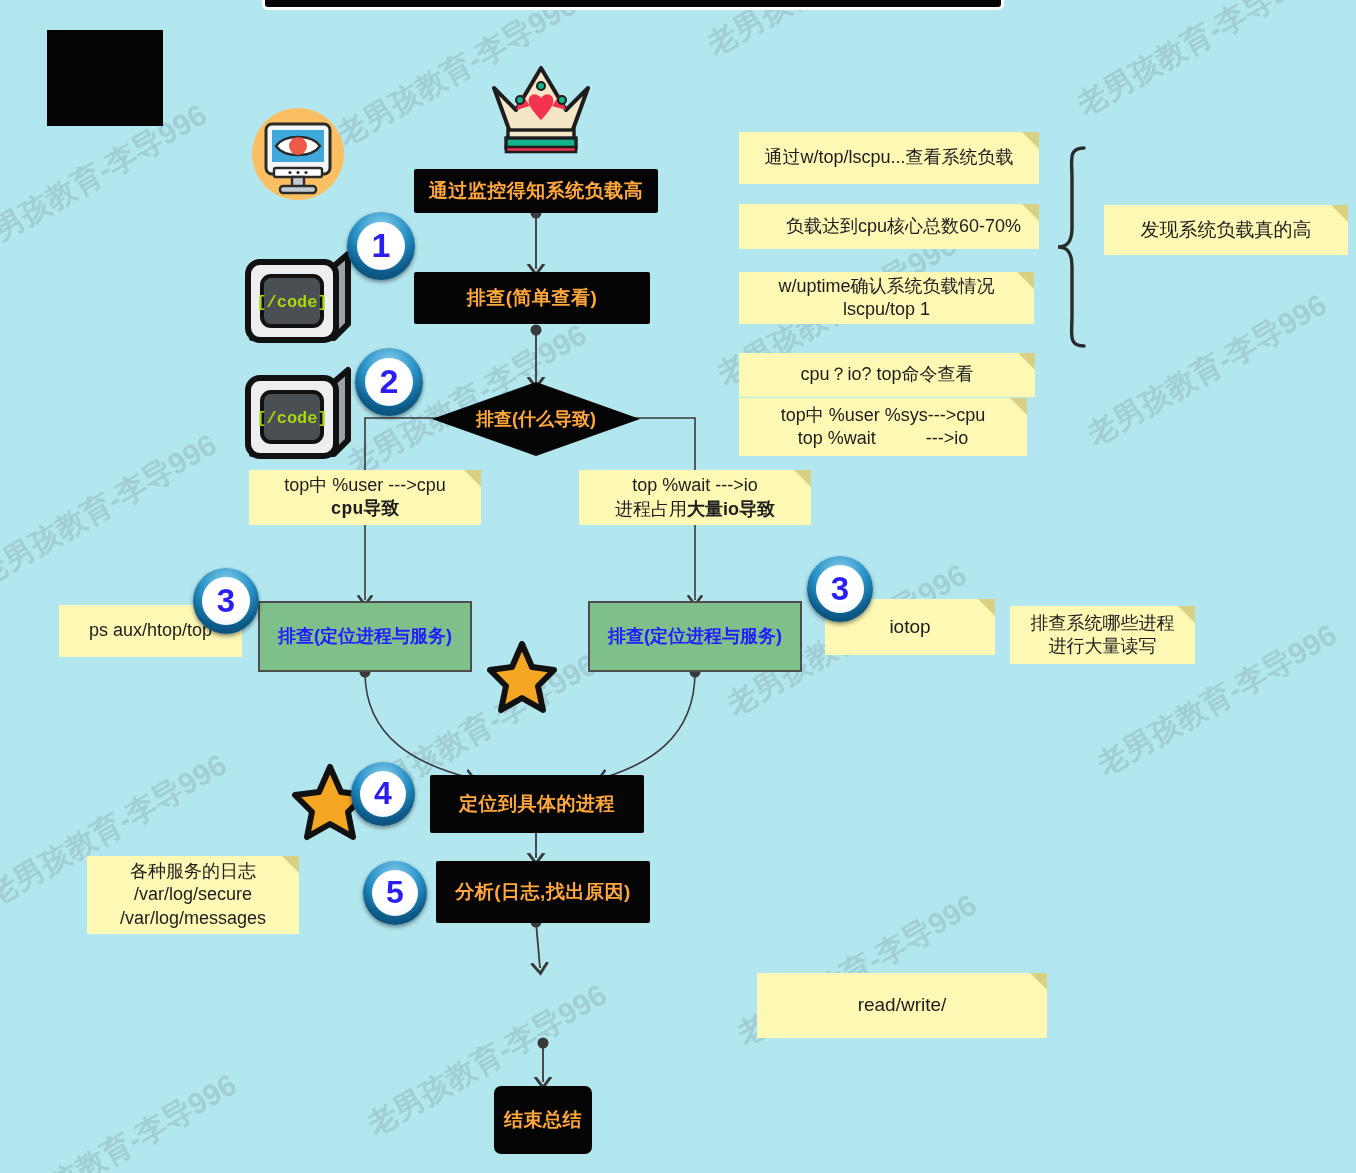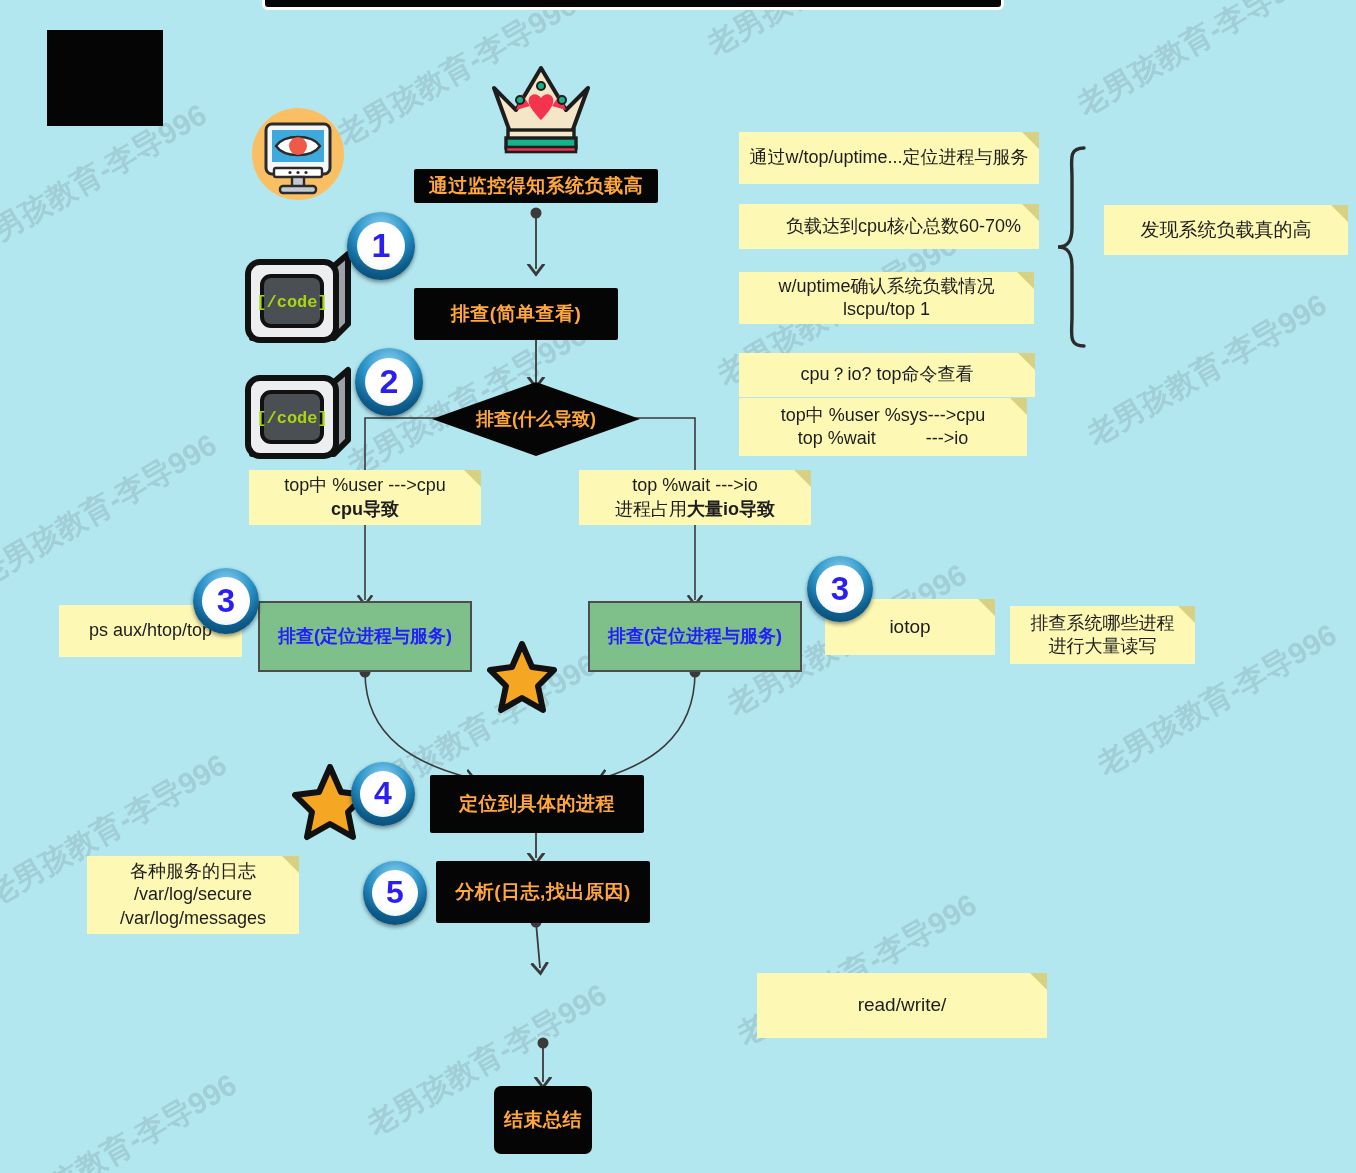--- a/index.html
+++ b/index.html
@@ -206,23 +206,23 @@
     <svg width="70" height="76" viewBox="0 0 70 76">
       <path d="M35,3 L45,26 L67,29 L51,45 L56,69 L35,57 L14,69 L19,45 L3,29 L25,26 Z" fill="#f5a623" stroke="#111" stroke-width="6" stroke-linejoin="round"></path>
     </svg>
   </div>
   <div class="star" style="left:292px;top:764px;width:76px;height:80px;">
     <svg width="76" height="80" viewBox="0 0 76 80">
       <path d="M38,3 L49,28 L73,31 L56,48 L61,73 L38,60 L15,73 L20,48 L3,31 L27,28 Z" fill="#f5a623" stroke="#111" stroke-width="6" stroke-linejoin="round"></path>
     </svg>
   </div>
 
-  <div class="node blackbox" style="left:414px;top:169px;width:244px;height:34px;font-size:19px;">通过监控得知系统负载高</div>
-
-  <div class="node blackbox" style="left:414px;top:288px;width:204px;height:52px;font-size:19px;">排查(简单查看)</div>
+  <div class="node blackbox" style="left:414px;top:169px;width:244px;height:44px;font-size:19px;">通过监控得知系统负载高</div>
+
+  <div class="node blackbox" style="left:414px;top:272px;width:236px;height:52px;font-size:19px;">排查(简单查看)</div>
 
   <div class="diamond-wrap" style="left:430px;top:380px;width:212px;height:78px;">
     <svg width="212" height="78" viewBox="0 0 212 78">
       <polygon points="106,2 210,39 106,76 2,39" fill="#050505"></polygon>
     </svg>
     <div class="diamond-label" style="font-size:18px;">排查(什么导致)</div>
   </div>
 
   <div class="node greenbox" style="left:258px;top:601px;width:214px;height:71px;font-size:18px;">排查(定位进程与服务)</div>
 
@@ -248,21 +248,21 @@
   </div>
   <div class="badge" style="left:351px;top:762px;width:64px;height:64px;">
     <div class="inner" style="font-size:32px;">4</div>
   </div>
   <div class="badge" style="left:363px;top:861px;width:64px;height:64px;">
     <div class="inner" style="font-size:32px;">5</div>
   </div>
 
   <div class="note" style="left:739px;top:132px;width:300px;height:52px;font-size:18px;">
     <span class="fold"></span>
-    <span>通过w/top/uptime...定位进程与服务</span>
+    <span>通过w/top/lscpu...查看系统负载</span>
   </div>
 
   <div class="note" style="left:739px;top:204px;width:300px;height:45px;font-size:18px;padding-left:37px;">
     <span class="fold"></span>
     <span>负载达到cpu核心总数60-70%</span>
   </div>
 
   <div class="note" style="left:739px;top:272px;width:295px;height:52px;font-size:18px;flex-direction:column;">
     <span class="fold"></span>
     <span>w/uptime确认系统负载情况</span>
@@ -281,21 +281,21 @@
 
   <div class="note" style="left:739px;top:398px;width:288px;height:58px;font-size:18px;flex-direction:column;">
     <span class="fold"></span>
     <span>top中 %user  %sys---&gt;cpu</span>
     <span style="white-space:pre;">top %wait          ---&gt;io</span>
   </div>
 
   <div class="note" style="left:249px;top:470px;width:232px;height:55px;font-size:18px;flex-direction:column;">
     <span class="fold"></span>
     <span>top中 %user ---&gt;cpu</span>
-    <span style="font-weight:bold;">cpu导致</span>
+    <span style="font-weight:bold;font-family:Liberation Mono, monospace;">cpu导致</span>
   </div>
 
   <div class="note" style="left:579px;top:470px;width:232px;height:55px;font-size:18px;flex-direction:column;">
     <span class="fold"></span>
     <span>top %wait ---&gt;io</span>
     <span><span>进程占用</span><b>大量io导致</b></span>
   </div>
 
   <div class="note" style="left:59px;top:605px;width:183px;height:52px;font-size:18px;">
     <span class="fold"></span>

